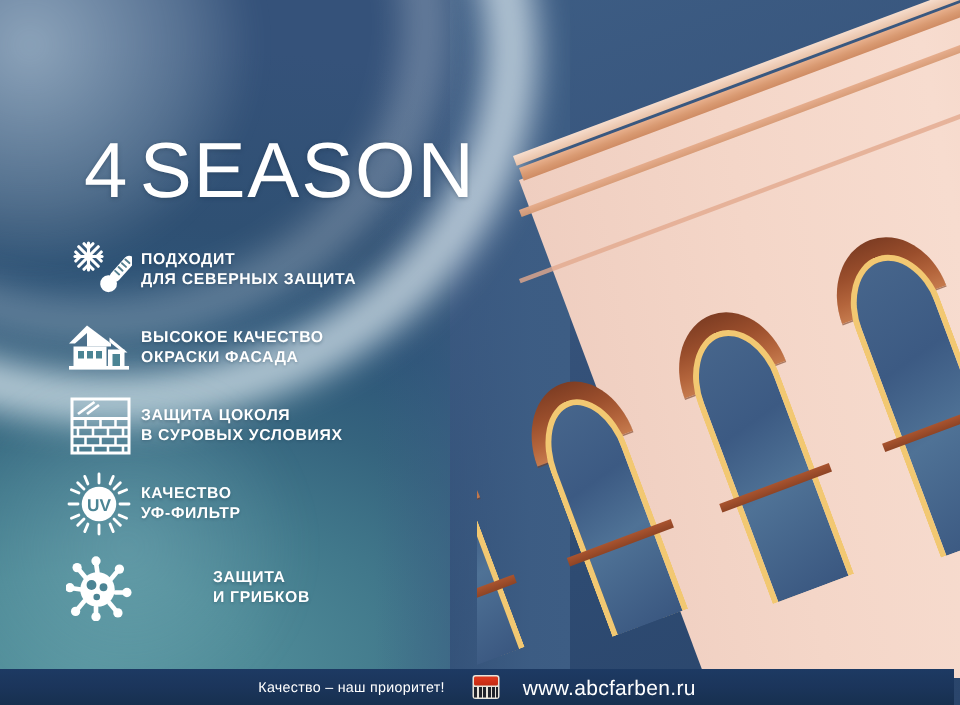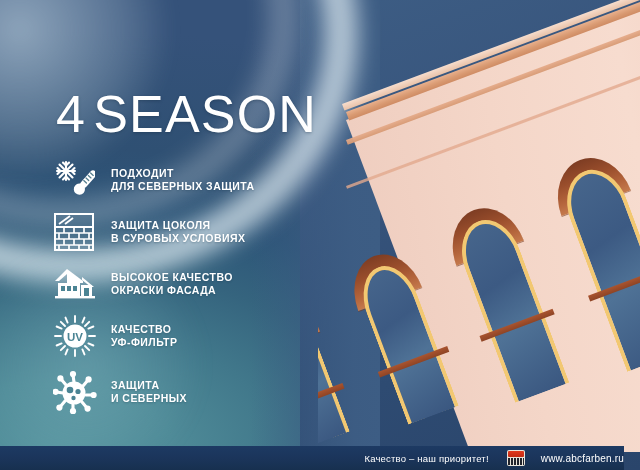--- a/index.html
+++ b/index.html
@@ -191,60 +191,60 @@
     letter-spacing: 1.2px;
     color: #ffffff;
     text-shadow: 0 1px 3px rgba(20,40,60,.35);
     white-space: nowrap;
   }
   .title .num { font-weight: 400; margin-right: 7px; }
 
   
   .features {
     position: absolute;
-    left: 53px;
+    left: 36px;
     top: 155px;
     width: 260px;
   }
   .feature {
     display: flex;
     align-items: center;
     height: 50px;
     margin-bottom: 2px;
   }
   .feature-icon {
     width: 52px;
     flex: 0 0 52px;
     display: flex;
     align-items: center;
-    justify-content: flex-start;
+    justify-content: flex-end;
   }
   .feature-icon svg { display: block; }
   .feature-text {
     color: #ffffff;
     font-size: 10.5px;
     font-weight: bold;
     line-height: 13.5px;
     letter-spacing: .45px;
     text-shadow: 0 1px 2px rgba(20,50,70,.30);
     padding-left: 6px;
   }
   .feature-text .ln { display: block; white-space: nowrap; }
 
   
   .footer {
     position: absolute;
     left: 0;
-    right: 16px;
+    right: 4px;
     bottom: 0;
     height: 24px;
     background: linear-gradient(180deg, #1d3a63 0%, #1b355b 50%, #17304f 100%);
     display: flex;
     align-items: center;
-    justify-content: flex-end;
+    justify-content: center;
   }
   .footer-slogan {
     color: #ffffff;
     font-size: 9.5px;
     letter-spacing: .2px;
     white-space: nowrap;
   }
   .footer-logo {
     width: 18px;
     height: 16px;
@@ -264,21 +264,21 @@
     border-radius: 1px;
   }
   .footer-logo .lg-bot {
     position: absolute;
     left: 1px; right: 1px; bottom: 1px;
     height: 7px;
     background: repeating-linear-gradient(90deg, #20232b 0px, #20232b 2px, #e8e4da 2px, #e8e4da 3px);
   }
   .footer-url {
     color: #ffffff;
-    font-size: 10px;
+    font-size: 14px;
     letter-spacing: .2px;
     white-space: nowrap;
   }
 </style>
 </head>
 <body>
 
 <div id="poster">
 
   <div class="sky"></div>
@@ -352,20 +352,41 @@
             <line x1="27.6" y1="12" x2="31.2" y2="12"></line>
             <line x1="27.6" y1="15.4" x2="31.2" y2="15.4"></line>
             <line x1="27.6" y1="18.8" x2="31.2" y2="18.8"></line>
             <line x1="27.6" y1="22.2" x2="31.2" y2="22.2"></line>
           </g>
         </svg>
       </div>
       <div class="feature-text">
         <span class="ln">ПОДХОДИТ</span>
         <span class="ln">ДЛЯ СЕВЕРНЫХ ЗАЩИТА</span>
+      </div>
+    </div>
+
+    <div class="feature">
+      <div class="feature-icon">
+        <svg width="44" height="38" viewBox="0 0 44 38" fill="#ffffff">
+          <path d="M14 4 L30 16 L30 18 L14 18 Z"></path>
+          <path d="M14 4 L2 16 L6 16 L14 9 Z"></path>
+          <path d="M29 12 L41 22 L38 22 L29 15 Z"></path>
+          <rect x="5" y="18" width="22" height="13"></rect>
+          <rect x="28" y="20" width="11" height="11"></rect>
+          <rect x="2" y="31" width="40" height="2.4"></rect>
+          <rect x="8" y="21" width="4" height="5" fill="#4b8494"></rect>
+          <rect x="14" y="21" width="4" height="5" fill="#4b8494"></rect>
+          <rect x="20" y="21" width="4" height="5" fill="#4b8494"></rect>
+          <rect x="31" y="23" width="5" height="8" fill="#4b8494"></rect>
+        </svg>
+      </div>
+      <div class="feature-text">
+        <span class="ln">ВЫСОКОЕ КАЧЕСТВО</span>
+        <span class="ln">ОКРАСКИ ФАСАДА</span>
       </div>
     </div>
 
     <div class="feature">
       <div class="feature-icon">
         <svg width="42" height="40" viewBox="0 0 42 40">
           <rect x="2" y="2" width="38" height="36" fill="none" stroke="#ffffff" stroke-width="2"></rect>
           <line x1="2" y1="15" x2="40" y2="15" stroke="#ffffff" stroke-width="2"></line>
           <g stroke="#ffffff" stroke-width="1.8">
             <line x1="6" y1="12" x2="17" y2="4"></line>
@@ -388,41 +409,20 @@
             <line x1="6" y1="33" x2="6" y2="38"></line>
             <line x1="16" y1="33" x2="16" y2="38"></line>
             <line x1="26" y1="33" x2="26" y2="38"></line>
             <line x1="36" y1="33" x2="36" y2="38"></line>
           </g>
         </svg>
       </div>
       <div class="feature-text">
         <span class="ln">ЗАЩИТА ЦОКОЛЯ</span>
         <span class="ln">В СУРОВЫХ УСЛОВИЯХ</span>
-      </div>
-    </div>
-
-    <div class="feature">
-      <div class="feature-icon">
-        <svg width="44" height="38" viewBox="0 0 44 38" fill="#ffffff">
-          <path d="M14 4 L30 16 L30 18 L14 18 Z"></path>
-          <path d="M14 4 L2 16 L6 16 L14 9 Z"></path>
-          <path d="M29 12 L41 22 L38 22 L29 15 Z"></path>
-          <rect x="5" y="18" width="22" height="13"></rect>
-          <rect x="28" y="20" width="11" height="11"></rect>
-          <rect x="2" y="31" width="40" height="2.4"></rect>
-          <rect x="8" y="21" width="4" height="5" fill="#4b8494"></rect>
-          <rect x="14" y="21" width="4" height="5" fill="#4b8494"></rect>
-          <rect x="20" y="21" width="4" height="5" fill="#4b8494"></rect>
-          <rect x="31" y="23" width="5" height="8" fill="#4b8494"></rect>
-        </svg>
-      </div>
-      <div class="feature-text">
-        <span class="ln">ВЫСОКОЕ КАЧЕСТВО</span>
-        <span class="ln">ОКРАСКИ ФАСАДА</span>
       </div>
     </div>
 
     <div class="feature">
       <div class="feature-icon">
         <svg width="44" height="44" viewBox="0 0 44 44">
           <circle cx="22" cy="22" r="11.5" fill="#ffffff"></circle>
           <g stroke="#ffffff" stroke-width="1.9" stroke-linecap="round">
             <line x1="22" y1="2" x2="22" y2="8"></line>
             <line x1="22" y1="36" x2="22" y2="42"></line>
@@ -443,21 +443,21 @@
           </g>
           <text x="22" y="26.6" text-anchor="middle" font-family="'Liberation Sans', sans-serif" font-size="11.5" font-weight="bold" fill="#4b8494">UV</text>
         </svg>
       </div>
       <div class="feature-text">
         <span class="ln">КАЧЕСТВО</span>
         <span class="ln">УФ-ФИЛЬТР</span>
       </div>
     </div>
 
-    <div class="feature" style="height:58px;">
+    <div class="feature" style="height:58px;gap:48px;">
       <div class="feature-icon">
         <svg width="44" height="44" viewBox="0 0 44 44" fill="#ffffff">
           <circle cx="21" cy="23" r="11.5"></circle>
           <g stroke="#ffffff" stroke-width="3.1" stroke-linecap="round">
             <line x1="21" y1="12" x2="20" y2="5"></line>
             <line x1="30" y1="16" x2="35" y2="10"></line>
             <line x1="33" y1="25" x2="40" y2="25"></line>
             <line x1="29" y1="32" x2="34" y2="38"></line>
             <line x1="20" y1="35" x2="20" y2="41"></line>
             <line x1="12" y1="31" x2="7" y2="37"></line>
@@ -472,21 +472,21 @@
           <circle cx="6.4" cy="37.6" r="3.1"></circle>
           <circle cx="2.6" cy="21.8" r="3.1"></circle>
           <circle cx="7.4" cy="8.4" r="3.1"></circle>
           <circle cx="17" cy="20" r="3.3" fill="#4b8494"></circle>
           <circle cx="25" cy="21.5" r="2.6" fill="#4b8494"></circle>
           <circle cx="20.5" cy="28" r="2.2" fill="#4b8494"></circle>
         </svg>
       </div>
       <div class="feature-text">
         <span class="ln">ЗАЩИТА</span>
-        <span class="ln">И СЕВЕРНЫХ</span>
+        <span class="ln">И ГРИБКОВ</span>
       </div>
     </div>
 
   </div>
 
   <div class="footer">
     <span class="footer-slogan">Качество  – наш приоритет!</span>
     <span class="footer-logo">
       <span class="lg-top"></span>
       <span class="lg-bot"></span>

